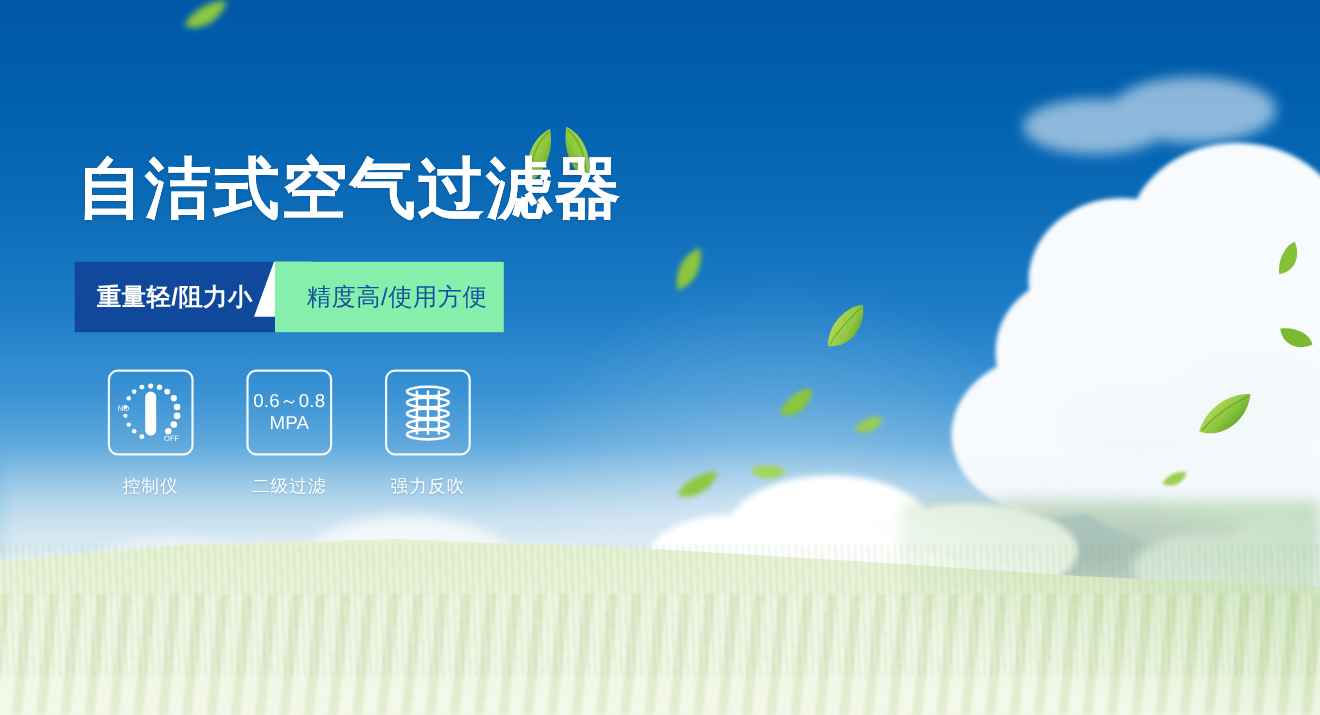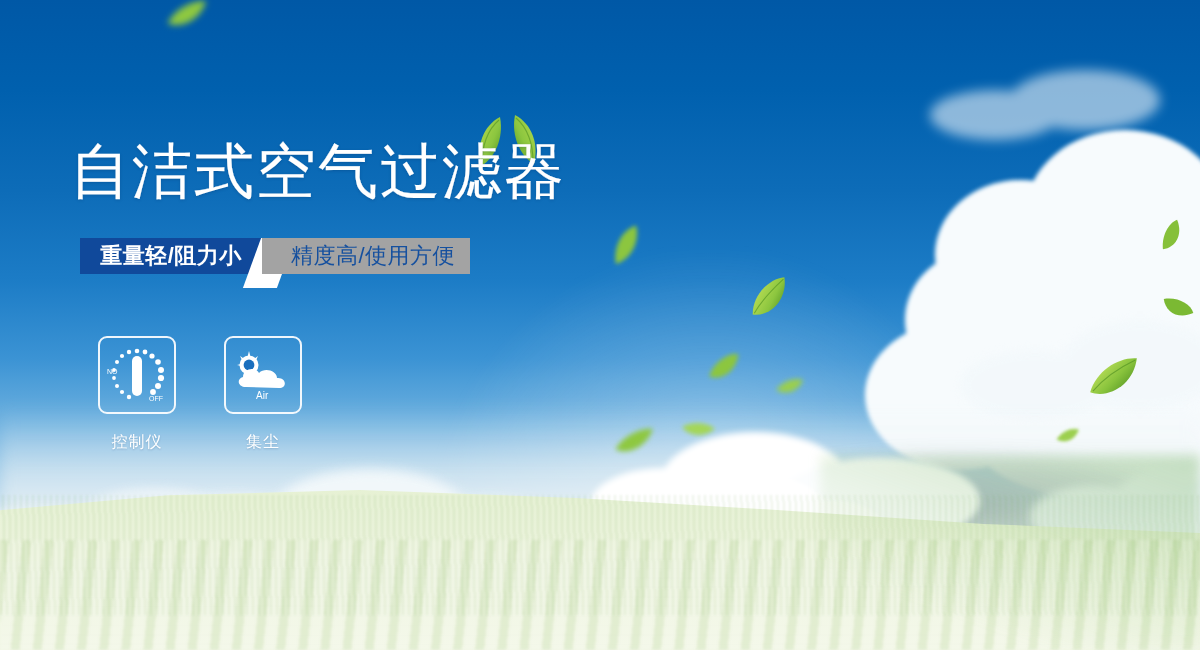--- a/index.html
+++ b/index.html
@@ -102,49 +102,49 @@
   
   .leaf{position:absolute;}
   .leaf svg{display:block;}
 
   
   .title{
     position:absolute;left:70px;top:142px;
     font-size:60px;
     letter-spacing:2px;
     color:#ffffff;
-    font-weight:400;
+    font-weight:700;
     line-height:1;
     white-space:nowrap;
     text-shadow:0 1px 3px rgba(0,40,90,.25);
     -webkit-text-stroke:0.2px #ffffff;
   }
 
   
   .subtitle-bar{
-    position:absolute;left:80px;top:238px;
-    width:390px;height:36px;
+    position:absolute;left:68px;top:238px;
+    width:390px;height:64px;
     display:flex;align-items:stretch;
   }
   .sub-left{
     position:relative;
     width:182px;
     background:#10499b;
     display:flex;align-items:center;justify-content:center;
     color:#ffffff;font-size:22px;font-weight:bold;letter-spacing:.5px;
   }
   .sub-slash{
     position:absolute;left:172px;top:0;width:34px;height:50px;
     background:#ffffff;
     transform:skewX(-20deg);
   }
   .sub-right{
     position:relative;
     flex:1;
-    background:#a3a3a3;
+    background:#86efac;
     display:flex;align-items:center;justify-content:center;
     color:#15509f;font-size:22px;letter-spacing:.5px;
   }
   .sub-right-inner{position:relative;z-index:2;padding-left:14px;}
 
   
   .features{
     position:absolute;left:74px;top:336px;
     display:flex;
     gap:0px;
@@ -375,36 +375,47 @@
             <circle cx="25" cy="53" r="2.2"></circle>
           </g>
           <rect x="28" y="12" width="10" height="40" rx="5" fill="#ffffff"></rect>
           <text x="3" y="30" font-family="Liberation Sans, sans-serif" font-size="7" fill="#ffffff">NO</text>
           <text x="45" y="57" font-family="Liberation Sans, sans-serif" font-size="7" fill="#ffffff">OFF</text>
         </svg>
       </div>
       <div class="feature-label">控制仪</div>
     </div>
 
-
-
-
     <div class="feature">
       <div class="feature-tile">
-        <svg class="tile-svg" width="62" height="56" viewBox="0 0 62 56">
-          <g fill="#ffffff">
-            <circle cx="17" cy="18" r="9.5"></circle>
-            <path d="M17 4 L18.6 10.5 L15.4 10.5 Z"></path>
-            <path d="M5 18 L11.5 16.4 L11.5 19.6 Z"></path>
-            <path d="M8 9 L13.2 12.6 L11 14.9 Z"></path>
-            <path d="M26 9 L21 12.8 L23.2 15 Z"></path>
+        <div class="feature-text">
+          <div>0.6～0.8</div>
+          <div>MPA</div>
+        </div>
+      </div>
+      <div class="feature-label">二级过滤</div>
+    </div>
+
+    <div class="feature">
+      <div class="feature-tile">
+        <svg class="tile-svg" width="58" height="58" viewBox="0 0 58 58">
+          <g stroke="#ffffff" stroke-width="2.2" fill="none">
+            <line x1="19" y1="9" x2="19" y2="49"></line>
+            <line x1="29" y1="9" x2="29" y2="49"></line>
+            <line x1="39" y1="9" x2="39" y2="49"></line>
           </g>
-          <circle cx="17" cy="18" r="5.4" fill="#1a6fbe"></circle>
-          <path d="M14 40 C6 40, 4 32, 11 30 C11 22, 23 19, 27 26 C33 20, 45 24, 45 31 C54 30, 56 41, 47 41 Z" fill="#ffffff"></path>
-          <text x="24" y="52" font-family="Liberation Sans, sans-serif" font-size="10" fill="#ffffff">Air</text>
+          <g fill="none" stroke="#ffffff" stroke-width="2.4">
+            <ellipse cx="29" cy="10" rx="19" ry="4.4"></ellipse>
+            <ellipse cx="29" cy="20" rx="19" ry="4.4"></ellipse>
+            <ellipse cx="29" cy="30" rx="19" ry="4.4"></ellipse>
+            <ellipse cx="29" cy="40" rx="19" ry="4.4"></ellipse>
+            <ellipse cx="29" cy="49" rx="19" ry="4.4"></ellipse>
+          </g>
         </svg>
       </div>
-      <div class="feature-label">集尘</div>
+      <div class="feature-label">强力反吹</div>
     </div>
 
+
+
   </div>
 
 </div>
 
 </body></html>

